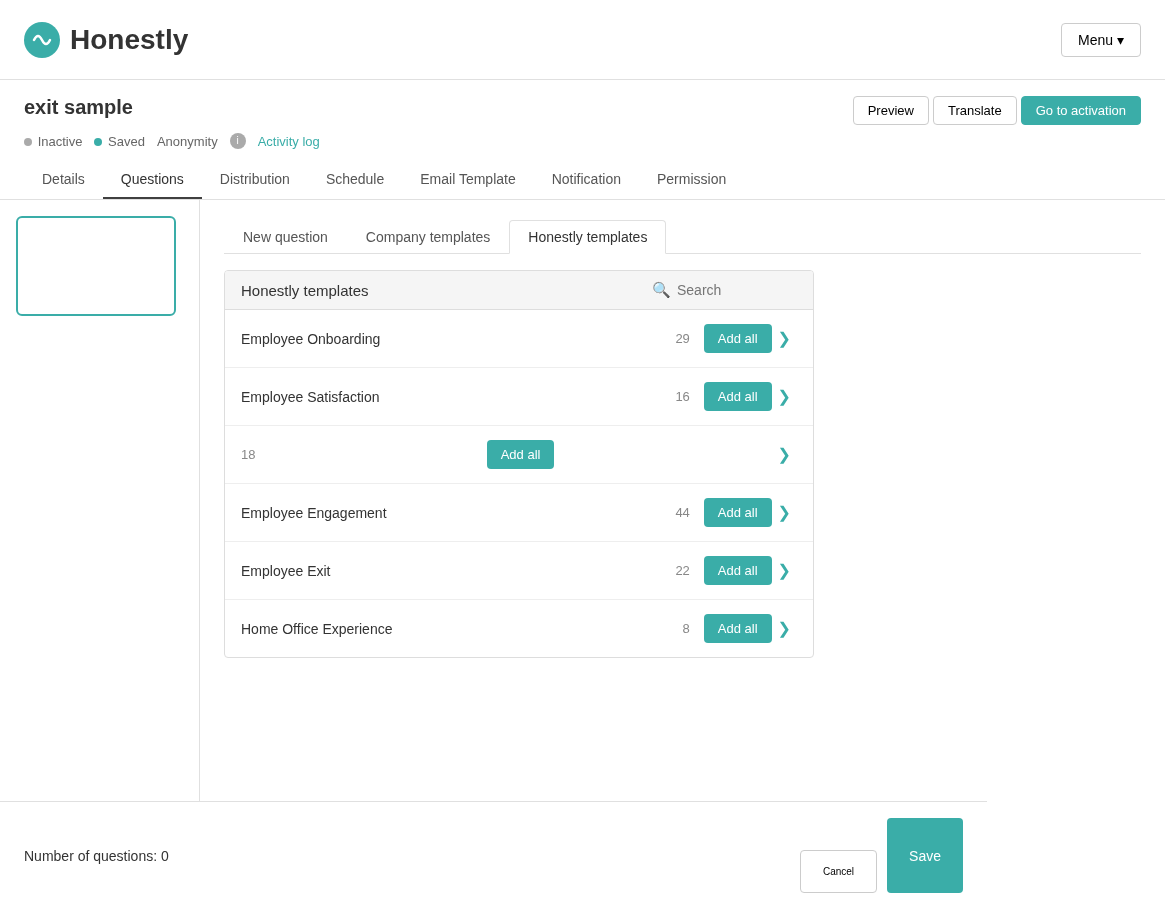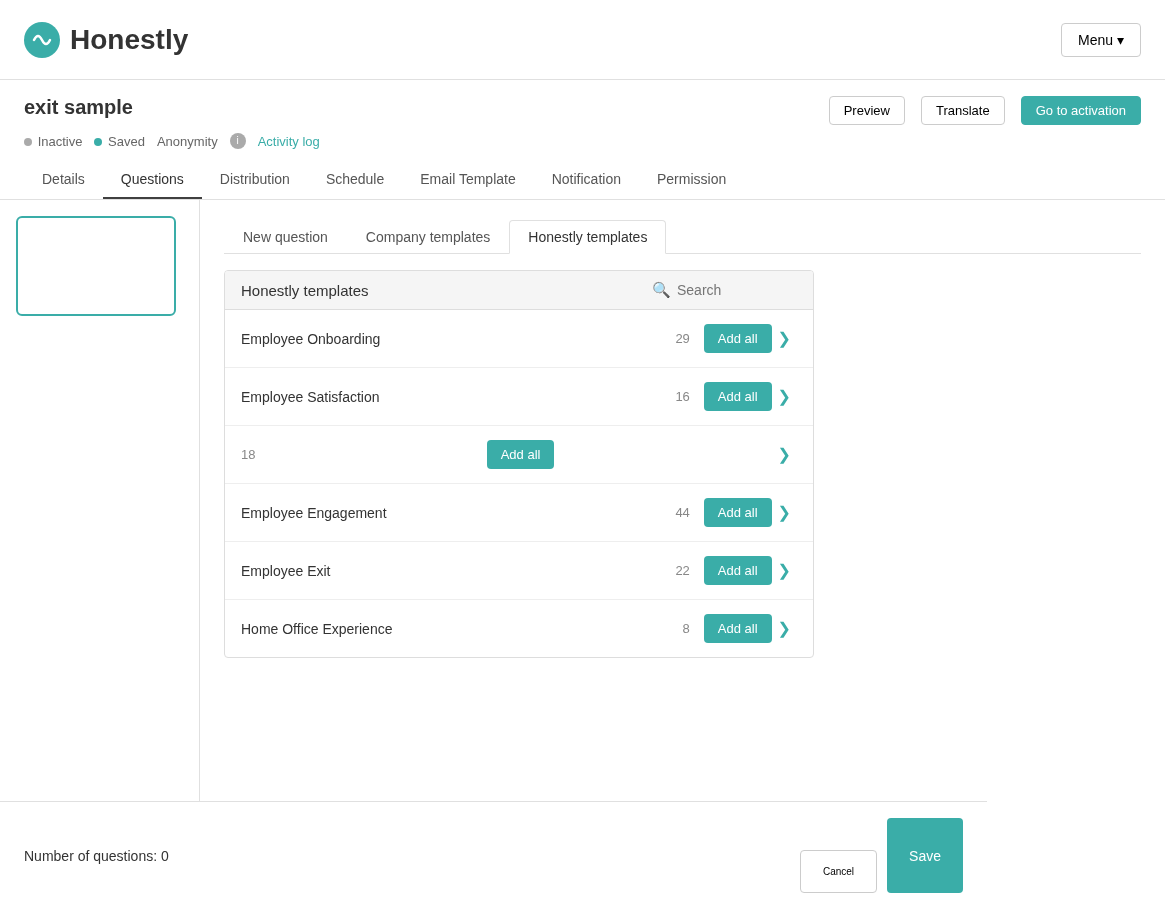--- a/index.html
+++ b/index.html
@@ -12,21 +12,21 @@
     .logo-text { font-size: 28px; font-weight: 600; color: #333; }
     .main-nav { display: flex; align-items: center; gap: 40px; }
     .nav-item { font-size: 15px; color: #555; cursor: pointer; text-decoration: none; padding: 4px 0; }
     .nav-item.active { color: #3aada8; border-bottom: 2px solid #3aada8; font-weight: 500; }
     .menu-btn { border: 1px solid #ccc; background: #fff; padding: 8px 16px; border-radius: 4px; cursor: pointer; font-size: 14px; display: flex; align-items: center; gap: 4px; }
 
     
     .survey-header { padding: 16px 24px 0; border-bottom: 1px solid #e0e0e0; }
     .survey-title-row { display: flex; justify-content: space-between; margin-bottom: 8px; }
     .survey-title { font-size: 20px; font-weight: 600; color: #333; }
-    .survey-actions { display: flex; gap: 16px; }
+    .survey-actions { display: flex; gap: 4px; }
     .action-btn { border: 1px solid #ccc; background: #fff; padding: 6px 14px; border-radius: 4px; cursor: pointer; font-size: 13px; }
     .action-btn.primary { background: #3aada8; color: #fff; border-color: #3aada8; }
     .survey-meta { display: flex; align-items: center; gap: 12px; font-size: 13px; color: #666; margin-bottom: 12px; }
     .dot { width: 8px; height: 8px; border-radius: 50%; display: inline-block; background: #aaa; margin-right: 2px; }
     .dot.saved { background: #3aada8; }
     .activity-link { color: #3aada8; cursor: pointer; text-decoration: none; }
     .info-icon { display: inline-block; width: 16px; height: 16px; border-radius: 50%; background: #aaa; color: #fff; font-size: 10px; text-align: center; line-height: 16px; cursor: pointer; }
 
     
     .tabs { display: flex; gap: 0; }

